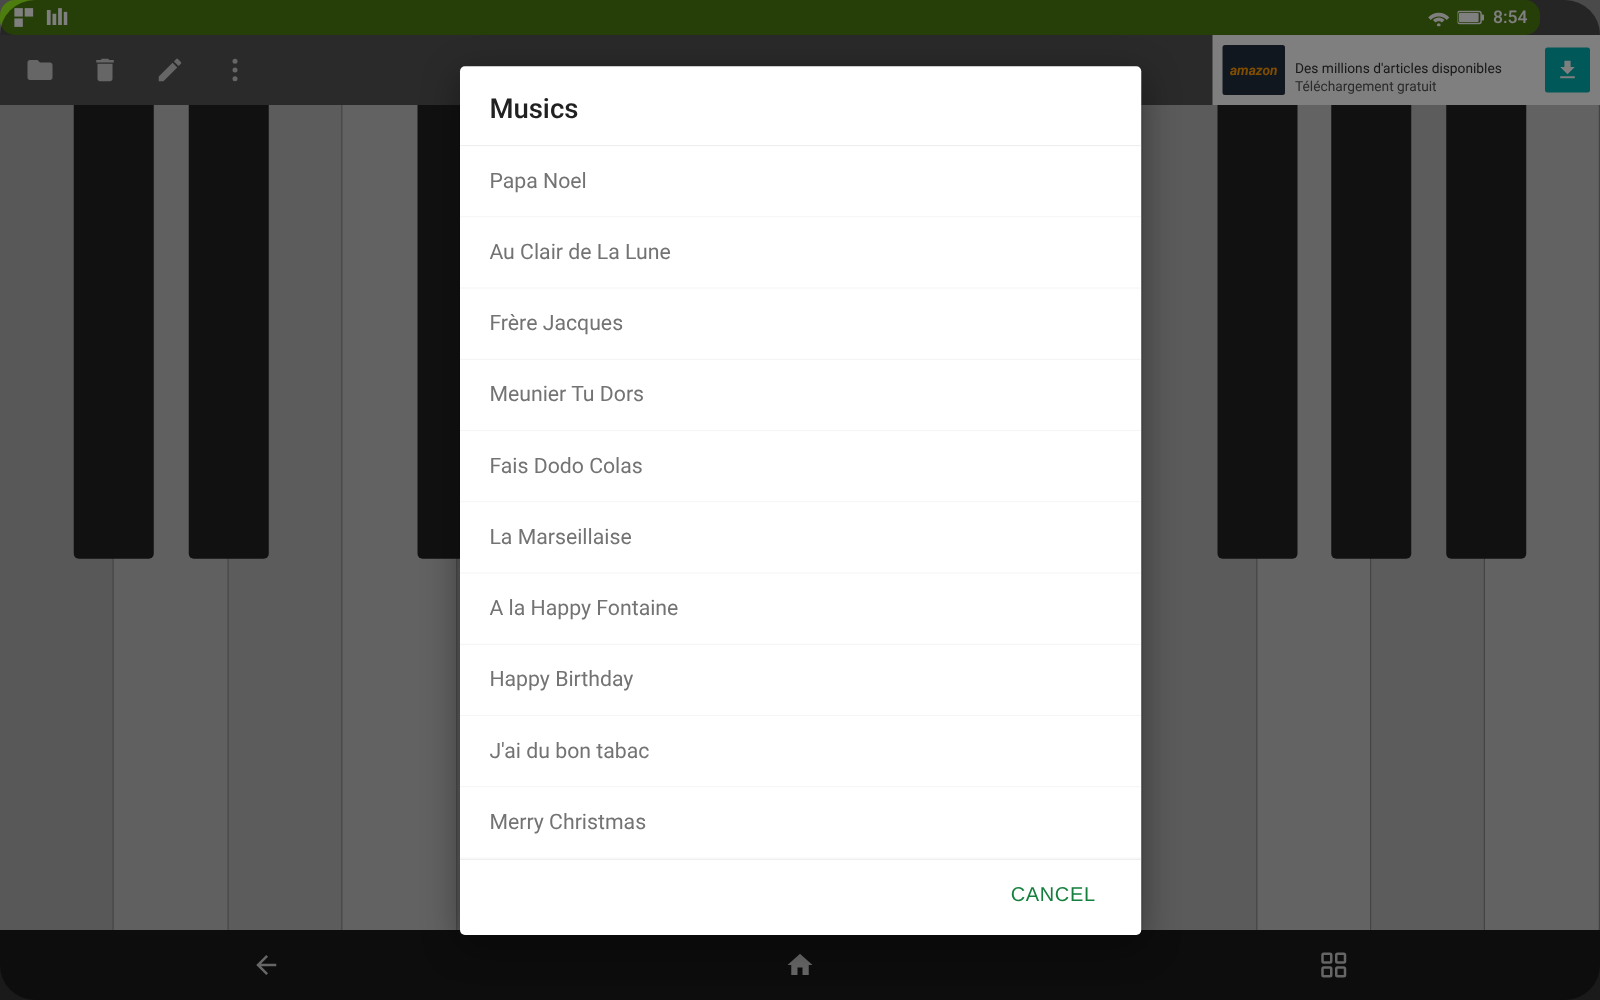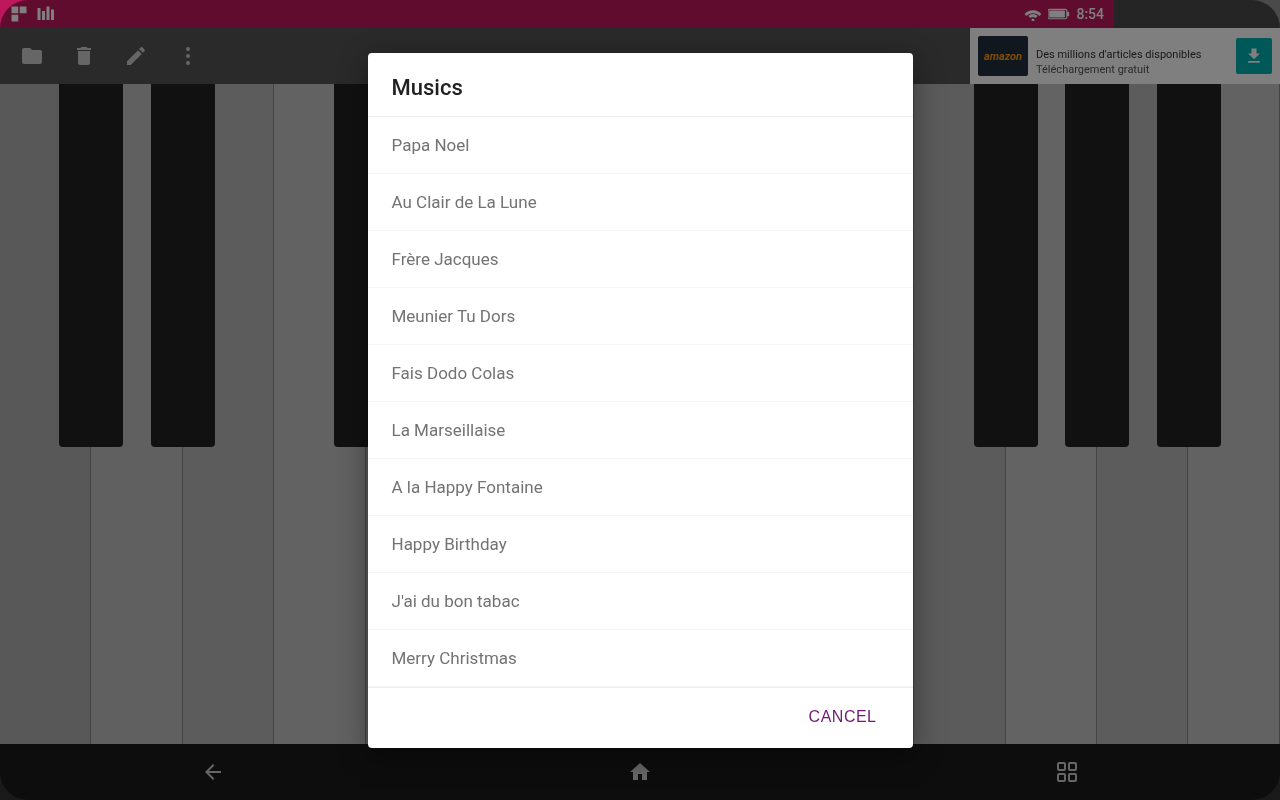--- a/index.html
+++ b/index.html
@@ -11,28 +11,29 @@
       background: #4a4a4a;
       font-family: 'Roboto', Arial, sans-serif;
       position: relative;
     }
 
     
     .status-bar {
       position: absolute;
       top: 0;
       left: 0;
-      width: 1114px;
+      width: 1232px;
       height: 28px;
-      background: #be185d;
+      background: #4d7c0f;
       display: flex;
       align-items: center;
       justify-content: space-between;
       padding: 0 10px;
       z-index: 100;
+      border-radius: 12px;
     }
 
     .status-left {
       display: flex;
       align-items: center;
       gap: 8px;
     }
 
     .status-right {
       display: flex;
@@ -225,21 +226,21 @@
       padding: 12px 24px 14px 24px;
       display: flex;
       justify-content: flex-end;
       border-top: 1px solid #eeeeee;
       flex-shrink: 0;
     }
 
     .cancel-btn {
       font-size: 16px;
       font-weight: 500;
-      color: #701a75;
+      color: #15803d;
       padding: 8px 12px;
       cursor: pointer;
       text-transform: uppercase;
       letter-spacing: 0.5px;
       background: none;
       border: none;
     }
   </style>
 </head>
 <body>

